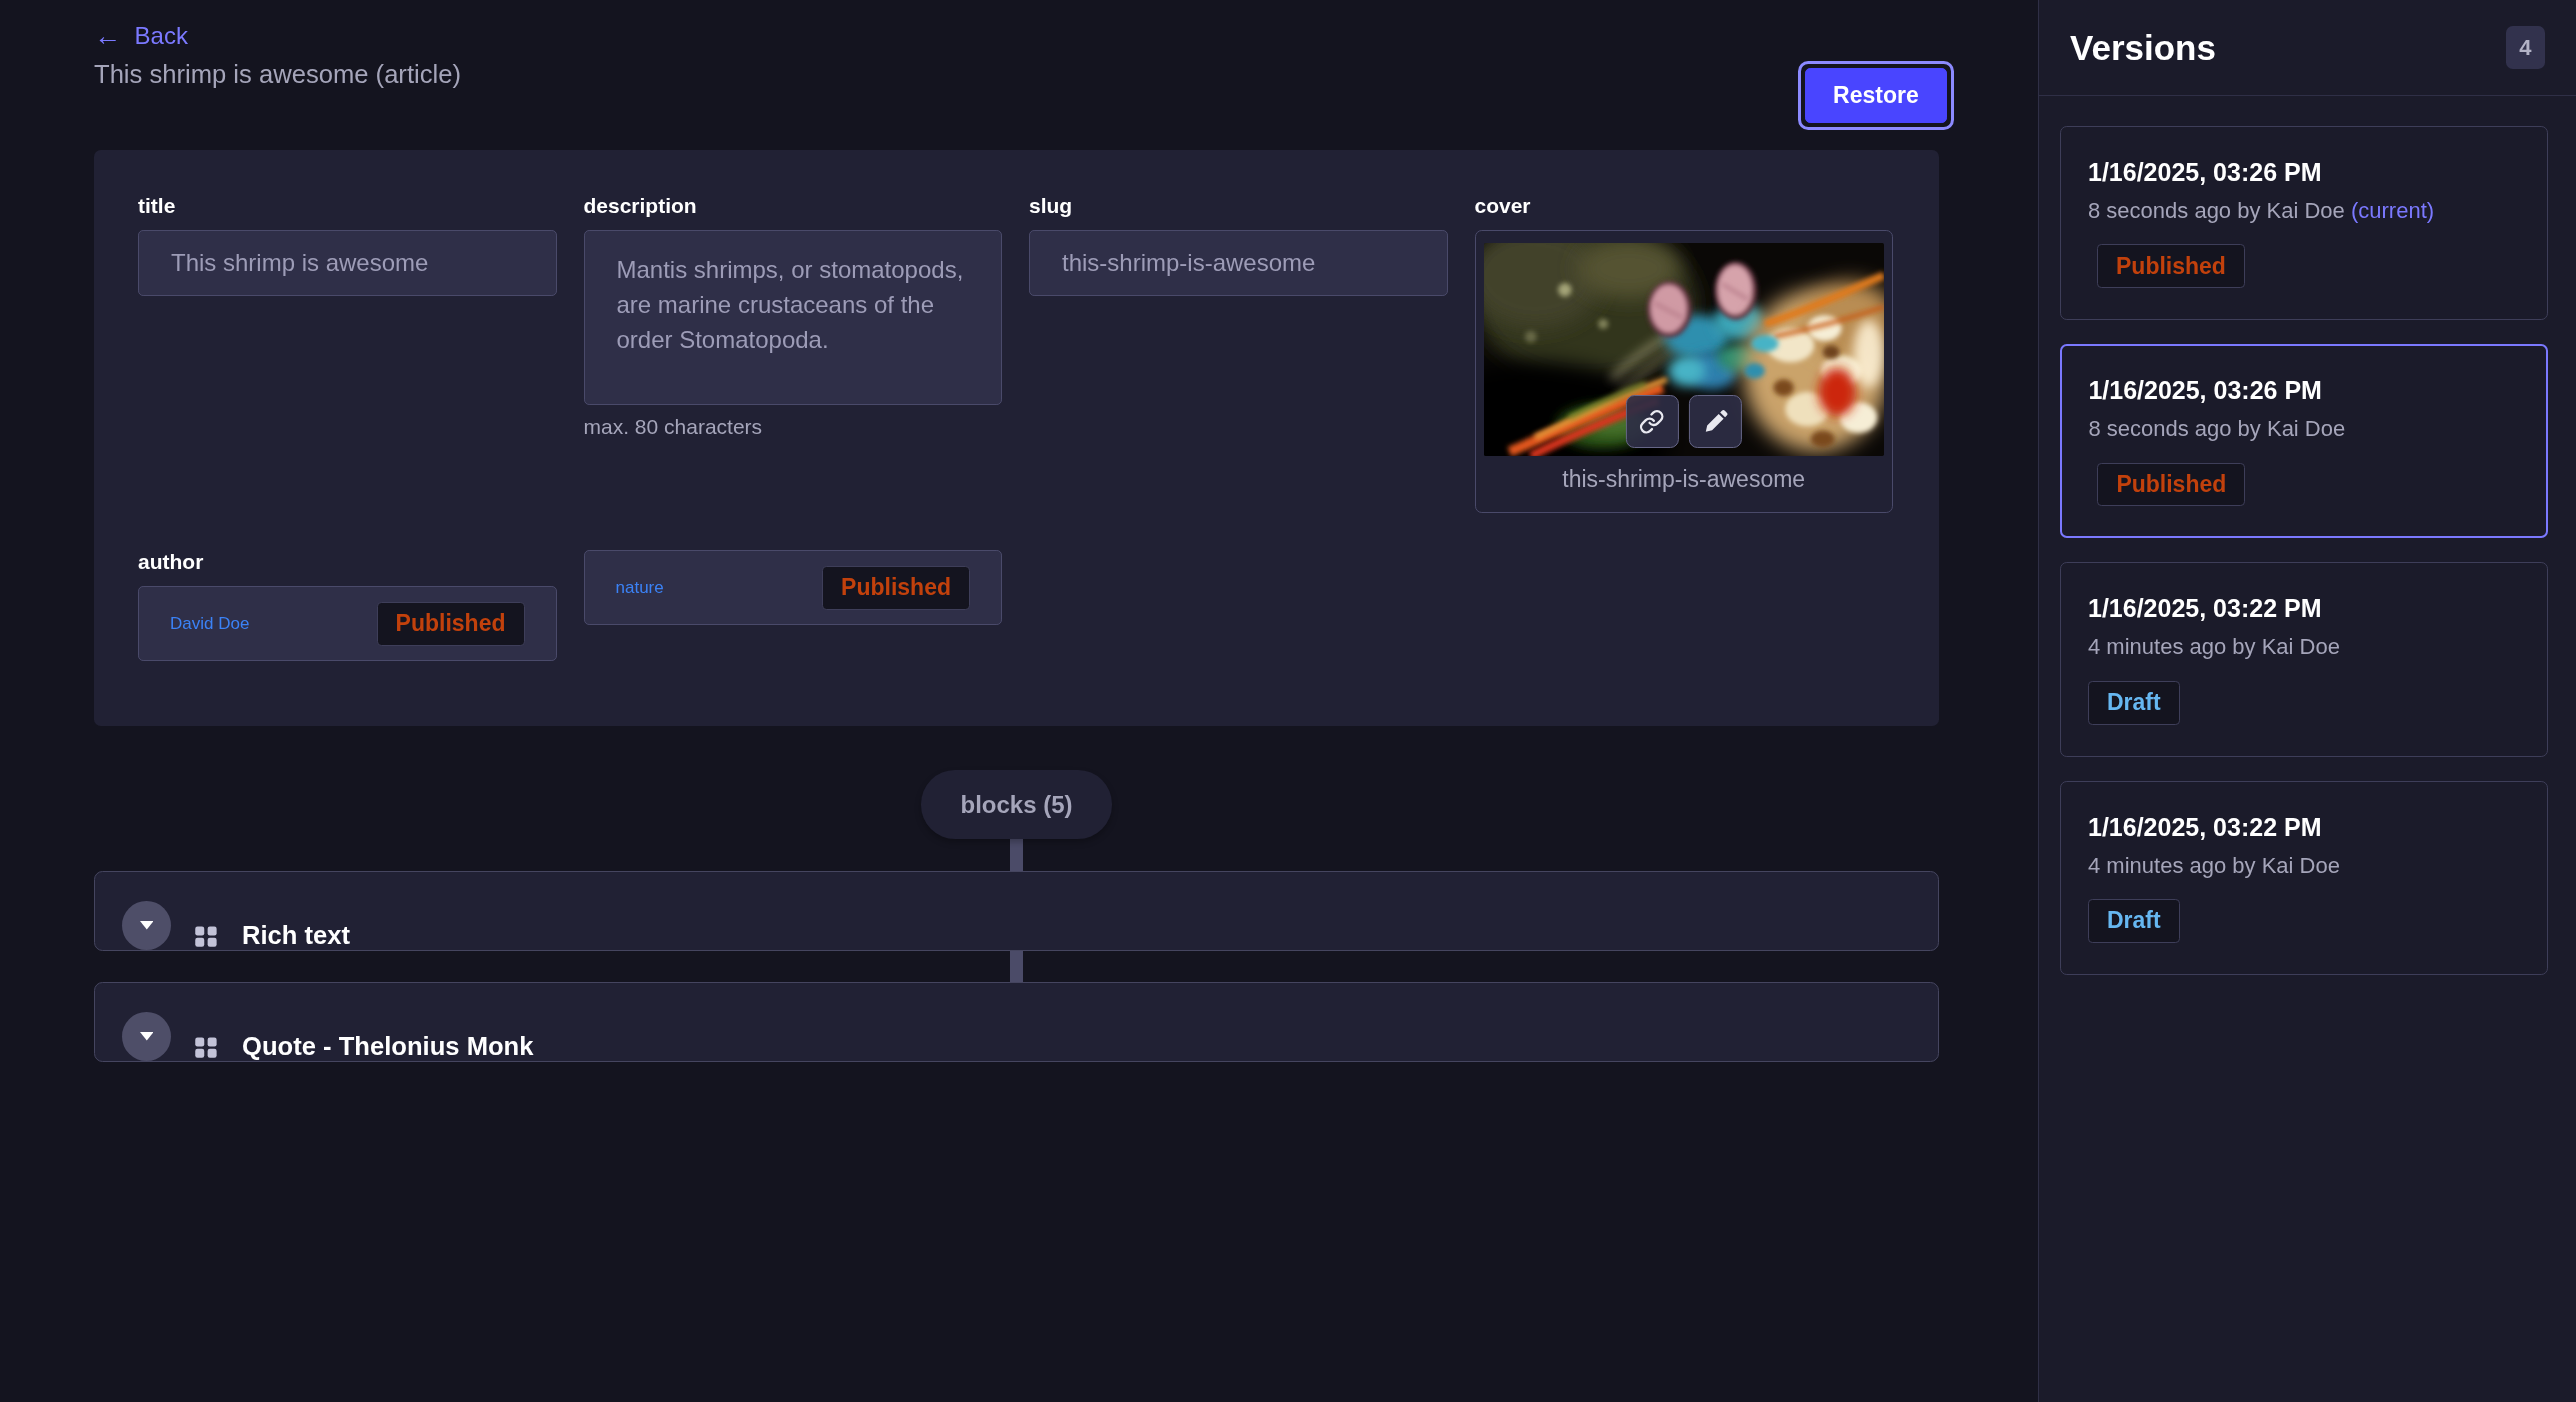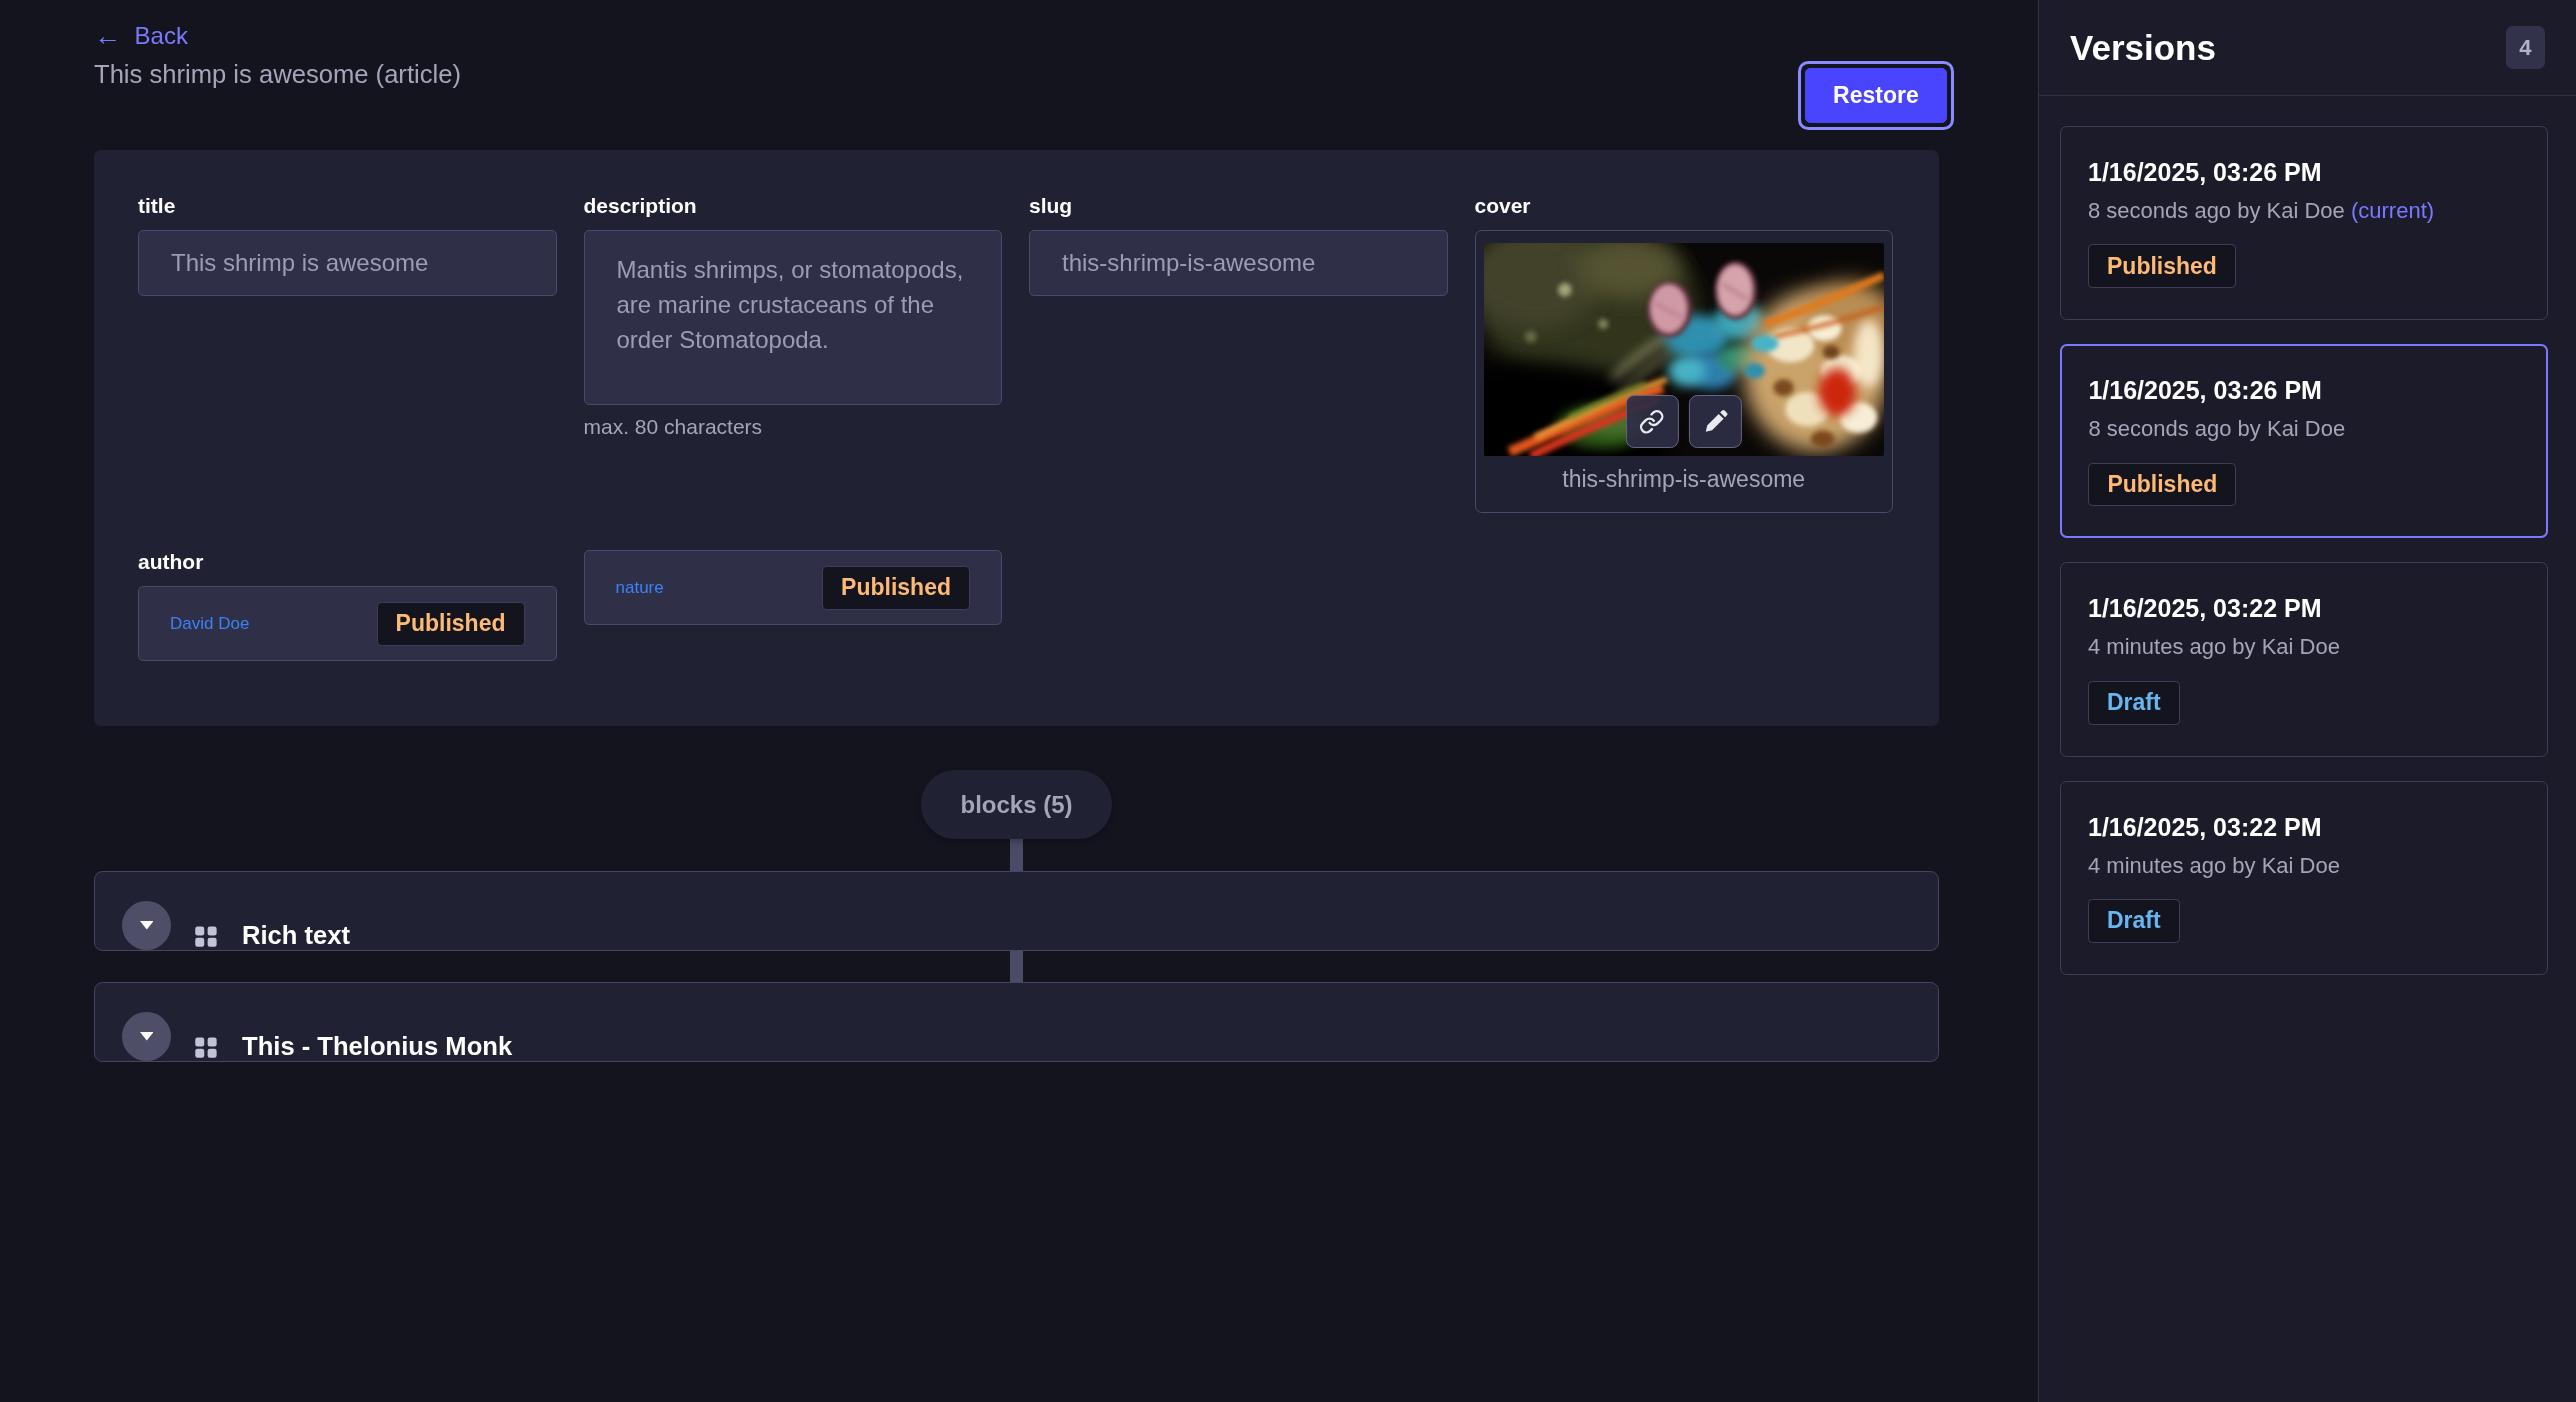--- a/index.html
+++ b/index.html
@@ -60,21 +60,21 @@
     background:#2f2f48; border:1.7px solid #4a4a6a; border-radius:5.1px;
     display:flex; align-items:center; justify-content:space-between;
   }
   .relation-link { color:#3b82f6; font-size:17px; cursor:pointer; text-decoration:none; }
 
   .badge {
     display:inline-block; padding:9.4px 18px;
     background:#14141f; border:1.7px solid #3e3e59; border-radius:4.3px;
     font-size:23px; font-weight:600; line-height:1;
   }
-  .badge[data-status="published"] { color:#fdba74; }
+  .badge[data-status="published"] { color:#c2410c;margin-left:9px; }
   .badge[data-status="draft"]     { color:#66b7f1; }
 
   
   .cover-card {
     border:1.7px solid #4a4a6a; border-radius:6.8px; height:283px;
     display:flex; flex-direction:column; align-items:center; padding-top:12px;
   }
   .cover-media { position:relative; width:400px; height:213px; }
   .cover-media svg.photo { display:block; width:400px; height:213px; border-radius:1.7px; }
   .media-actions {
@@ -305,21 +305,21 @@
         <svg width="13.6" height="8.5" viewBox="0 0 16 10">
           <polygon points="0,0 16,0 8,10" fill="#ffffff"></polygon>
         </svg>
       </button>
       <svg class="grid-icon" width="27" height="27" viewBox="0 0 24 24" fill="#c3c3d8">
         <rect x="2" y="3" width="8" height="8" rx="2"></rect>
         <rect x="13" y="3" width="8" height="8" rx="2"></rect>
         <rect x="2" y="13" width="8" height="8" rx="2"></rect>
         <rect x="13" y="13" width="8" height="8" rx="2"></rect>
       </svg>
-      <span class="block-title">This - Thelonius Monk</span>
+      <span class="block-title">Quote - Thelonius Monk</span>
     </div>
   </div>
 
   <aside class="sidebar">
     <div class="sidebar-header">
       <span class="sidebar-title">Versions</span>
       <span class="count-badge">4</span>
     </div>
 
     <div class="cards">

